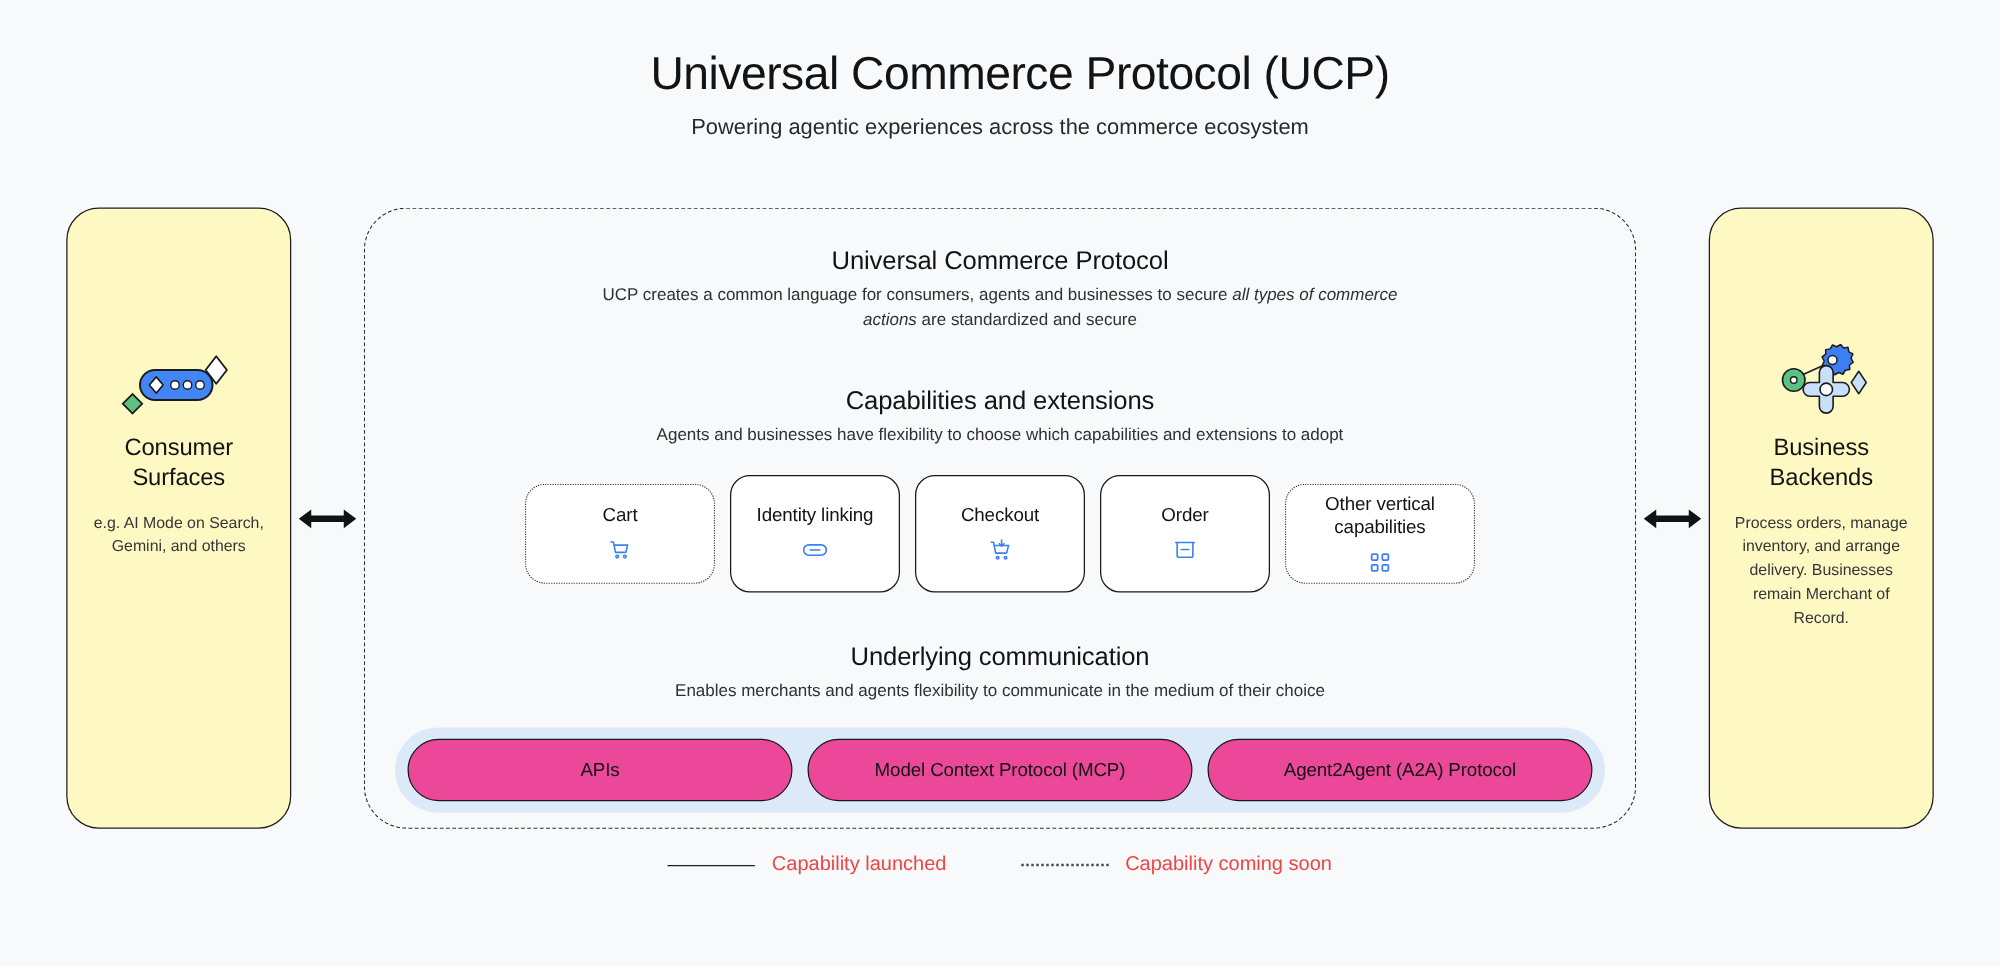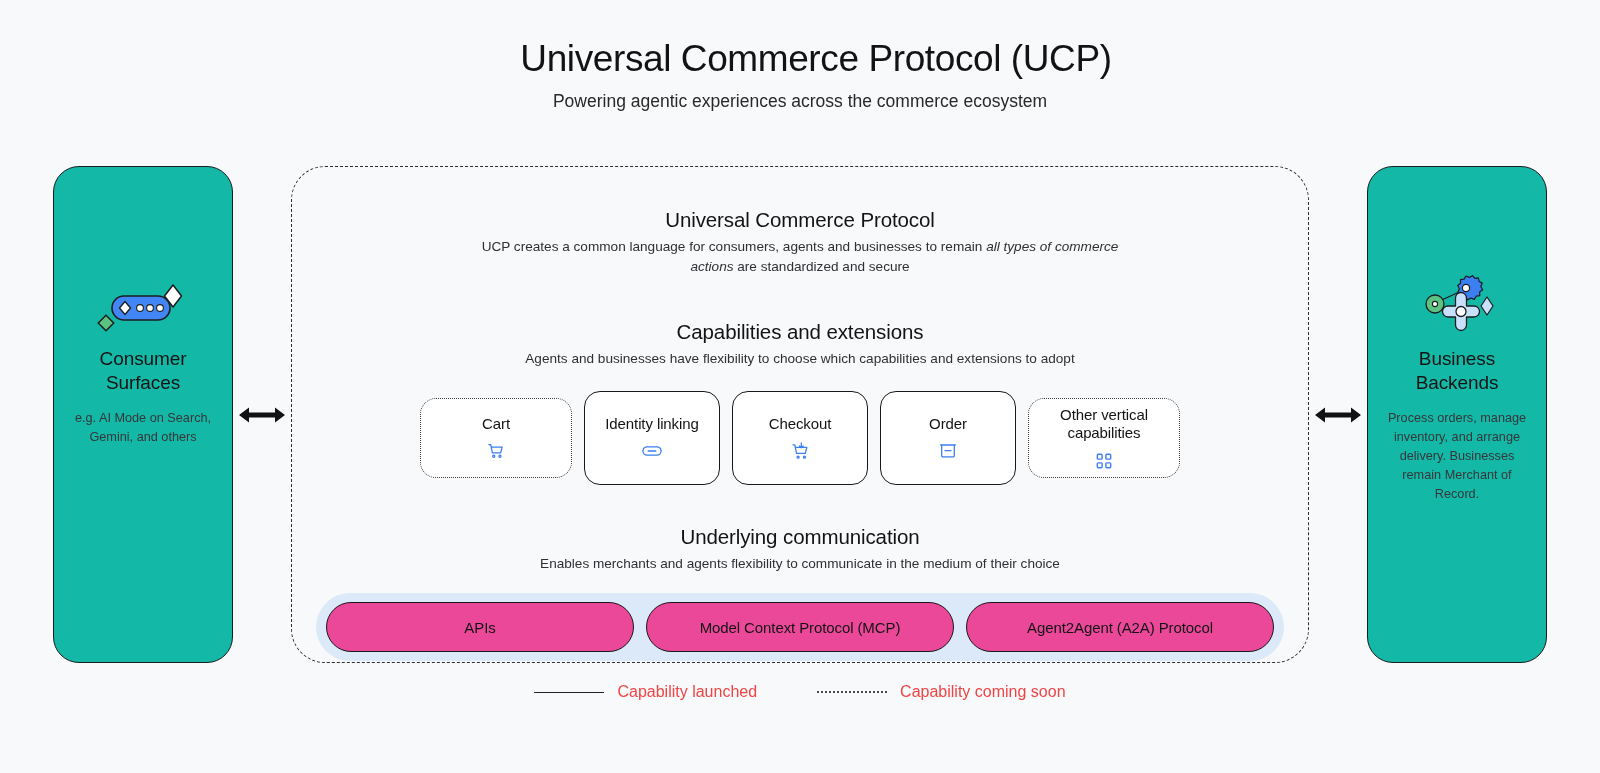--- a/index.html
+++ b/index.html
@@ -40,21 +40,21 @@
     display: flex;
     align-items: stretch;
     justify-content: center;
     padding: 0 40px;
   }
 
   
   .side-panel {
     width: 180px;
     flex: 0 0 180px;
-    background: #14b8a6;
+    background: #fef9c3;
     border: 1.6px solid #1c1c1e;
     border-radius: 26px;
     display: flex;
     flex-direction: column;
     align-items: center;
     justify-content: flex-start;
     padding: 0 14px;
   }
   .side-panel .panel-inner {
     margin-top: 108px;
@@ -89,21 +89,21 @@
 
   
   .ucp-container {
     flex: 0 0 1018px;
     margin: 0 0px;
     border: 1.7px dashed #2b2c2e;
     border-radius: 34px;
     display: flex;
     flex-direction: column;
     align-items: center;
-    padding: 35px 24px 26px 24px;
+    padding: 24px 24px 26px 24px;
   }
 
   .section-title {
     font-size: 20.5px;
     font-weight: 400;
     color: #131314;
     text-align: center;
     letter-spacing: -0.1px;
   }
   .section-sub {
@@ -248,21 +248,21 @@
     <svg width="50" height="26" viewBox="0 0 50 26">
       <path d="M2 13 L12 5.5 L12 10.4 L38 10.4 L38 5.5 L48 13 L38 20.5 L38 15.6 L12 15.6 L12 20.5 Z" fill="#111214"></path>
     </svg>
   </div>
 
   <div class="ucp-container">
 
     <div class="block-ucp">
       <div class="section-title">Universal Commerce Protocol</div>
       <div class="section-sub">
-        <span>UCP creates a common language for consumers, agents and businesses to remain </span><i>all types of commerce actions</i><span> are standardized and secure</span>
+        <span>UCP creates a common language for consumers, agents and businesses to secure </span><i>all types of commerce actions</i><span> are standardized and secure</span>
       </div>
     </div>
 
     <div class="block-cap">
       <div class="section-title">Capabilities and extensions</div>
       <div class="section-sub">Agents and businesses have flexibility to choose which capabilities and extensions to adopt</div>
     </div>
 
     <div class="cap-row">
 

